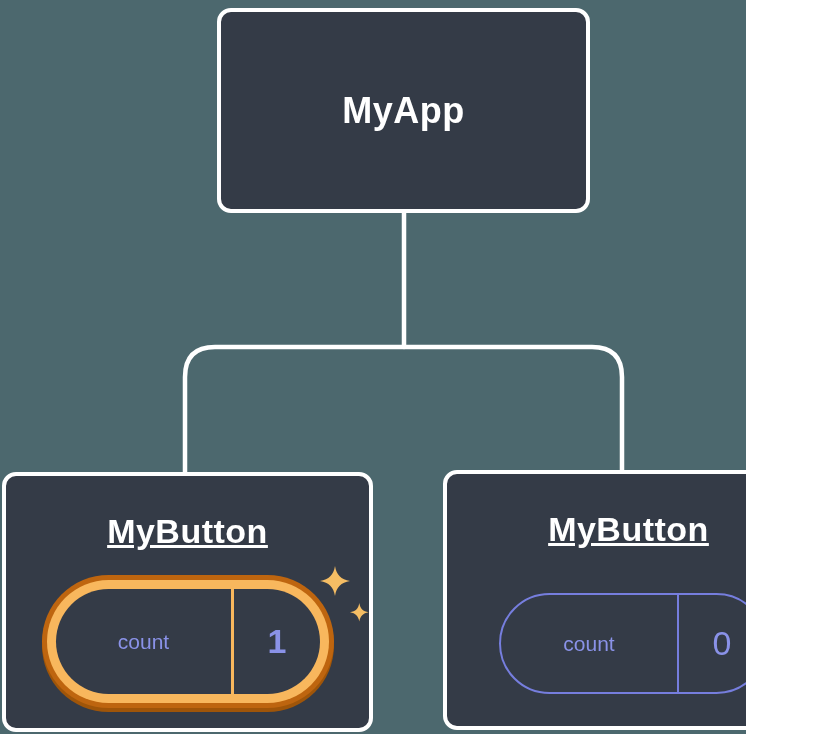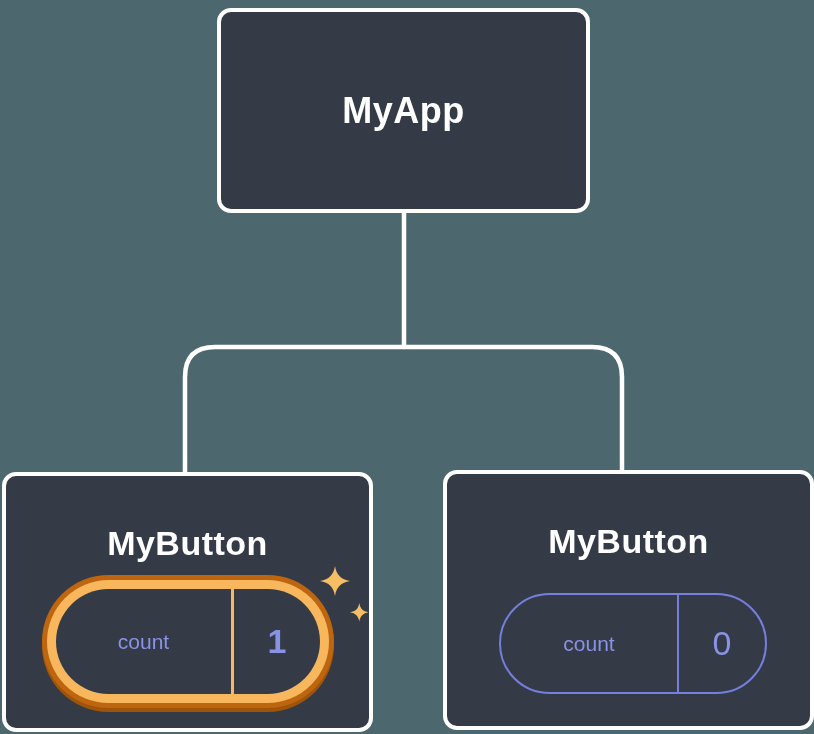--- a/index.html
+++ b/index.html
@@ -1,21 +1,21 @@
 <!DOCTYPE html>
 <html style="--background: #4C686E; --node: #343B47; --line: #FFFFFF; --purple: #8A92E8; --purple-border: #767EDE; --gold: #F8B75D; --orange: #BE650F; --orange-shadow: #9F5509; --sparkle: #F5BD64;"><head>
 <meta charset="utf-8">
 <style>
   html, body {
     margin: 0;
     padding: 0;
   }
   .canvas {
     position: relative;
-    width: 814px;
+    width: 746px;
     height: 734px;
     background: var(--background);
     overflow: hidden;
     font-family: "Liberation Sans", sans-serif;
   }
   .connectors {
     position: absolute;
     left: 0;
     top: 0;
     pointer-events: none;
@@ -61,22 +61,23 @@
     top: 472px;
   }
   .node-right {
     left: 443px;
     top: 470px;
   }
   .node-child .node-title {
     position: absolute;
     left: 0;
     right: 0;
-    top: 44px;
+    top: 32px;
     line-height: 46px;
+    text-decoration: underline;
   }
   
   .pill-outer {
     position: absolute;
     left: 36px;
     top: 99px;
     width: 292px;
     height: 133px;
     box-sizing: border-box;
     background: var(--orange);

